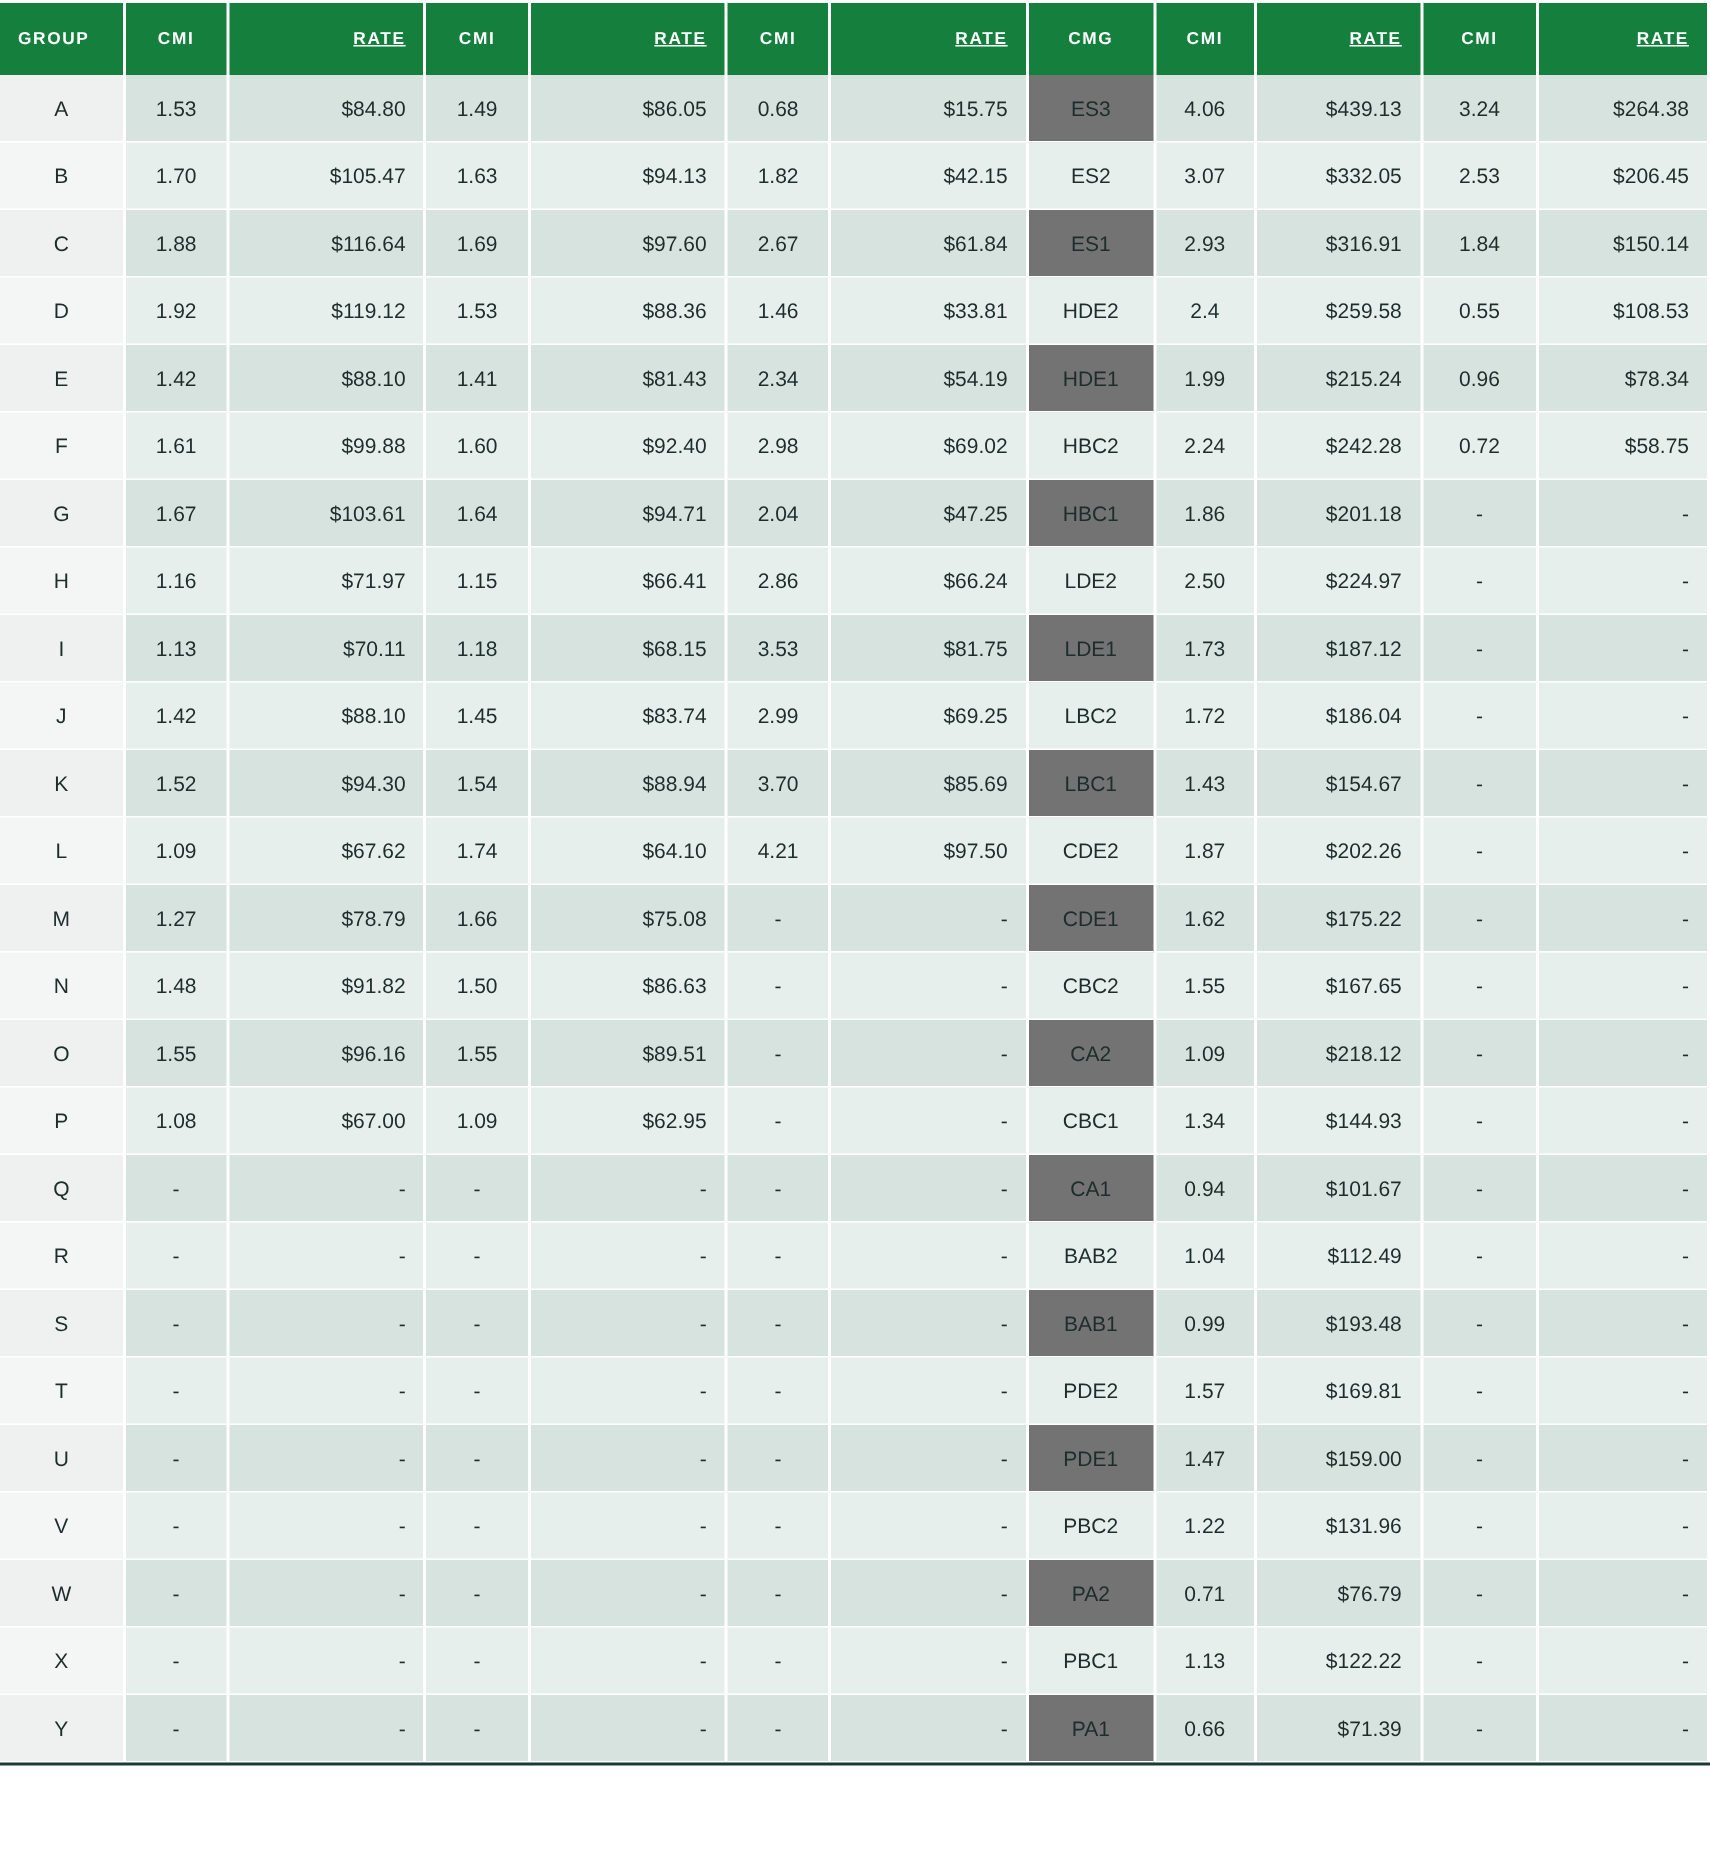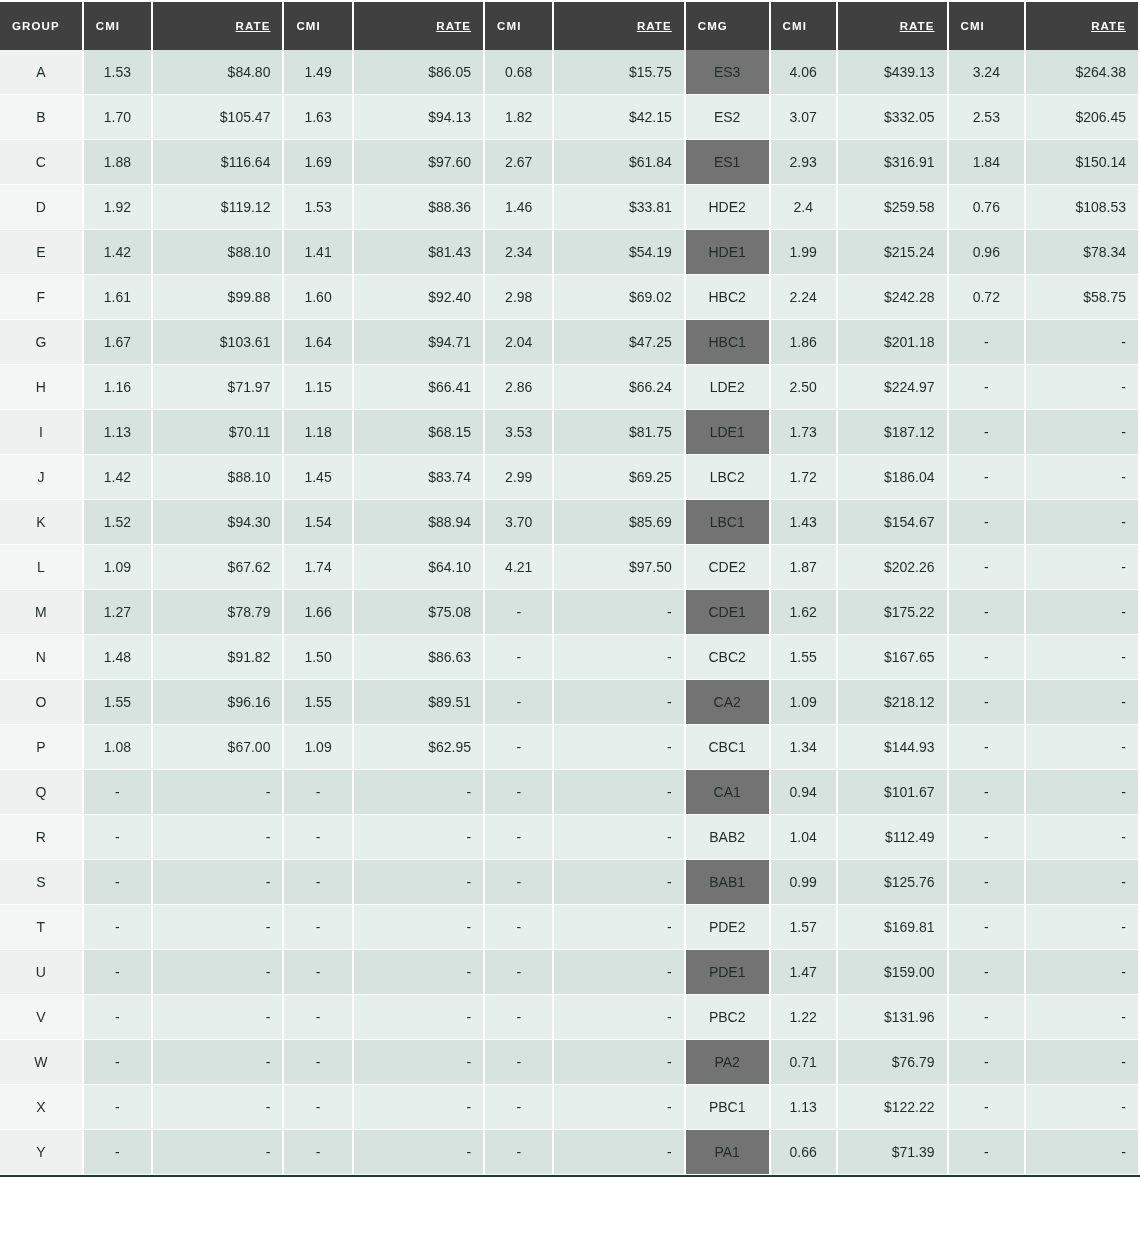--- a/index.html
+++ b/index.html
@@ -30,33 +30,33 @@
     letter-spacing: 1.1px;
     font-weight: bold;
     text-align: left;
     vertical-align: middle;
     padding: 10px 12px;
     height: 44px;
     border-right: 2px solid #ffffff;
     line-height: 1.35;
   }
   thead tr.sub th {
-    background: #404040;
+    background: #15803d;
     color: #ffffff;
     font-size: 11.5px;
     letter-spacing: 1.1px;
     font-weight: bold;
     padding: 8px 12px;
     height: 32px;
     border-right: 2px solid #ffffff;
     border-top: 2px solid #ffffff;
     vertical-align: middle;
   }
   thead tr.sub th.l { text-align: left; }
-  thead tr.sub th.c { text-align: left; }
+  thead tr.sub th.c { text-align: center; }
   thead tr.sub th.r { text-align: right; text-decoration: underline; }
 
   tbody td {
     font-size: 14px;
     height: 44px;
     padding: 0 12px;
     border-bottom: 1px solid #ffffff;
     border-right: 2px solid #ffffff;
     vertical-align: middle;
     white-space: nowrap;
@@ -177,21 +177,21 @@
           <td class="group">D</td>
           <td class="cmi">1.92</td>
           <td class="rate">$119.12</td>
           <td class="cmi">1.53</td>
           <td class="rate">$88.36</td>
           <td class="cmi">1.46</td>
           <td class="rate">$33.81</td>
           <td class="cmg">HDE2</td>
           <td class="cmi">2.4</td>
           <td class="rate">$259.58</td>
-          <td class="cmi">0.76</td>
+          <td class="cmi">0.55</td>
           <td class="rate">$108.53</td>
         </tr>
         <tr>
           <td class="group">E</td>
           <td class="cmi">1.42</td>
           <td class="rate">$88.10</td>
           <td class="cmi">1.41</td>
           <td class="rate">$81.43</td>
           <td class="cmi">2.34</td>
           <td class="rate">$54.19</td>
@@ -386,21 +386,21 @@
         <tr>
           <td class="group">S</td>
           <td class="cmi">-</td>
           <td class="rate">-</td>
           <td class="cmi">-</td>
           <td class="rate">-</td>
           <td class="cmi">-</td>
           <td class="rate">-</td>
           <td class="cmg">BAB1</td>
           <td class="cmi">0.99</td>
-          <td class="rate">$125.76</td>
+          <td class="rate">$193.48</td>
           <td class="cmi">-</td>
           <td class="rate">-</td>
         </tr>
         <tr class="alt">
           <td class="group">T</td>
           <td class="cmi">-</td>
           <td class="rate">-</td>
           <td class="cmi">-</td>
           <td class="rate">-</td>
           <td class="cmi">-</td>

